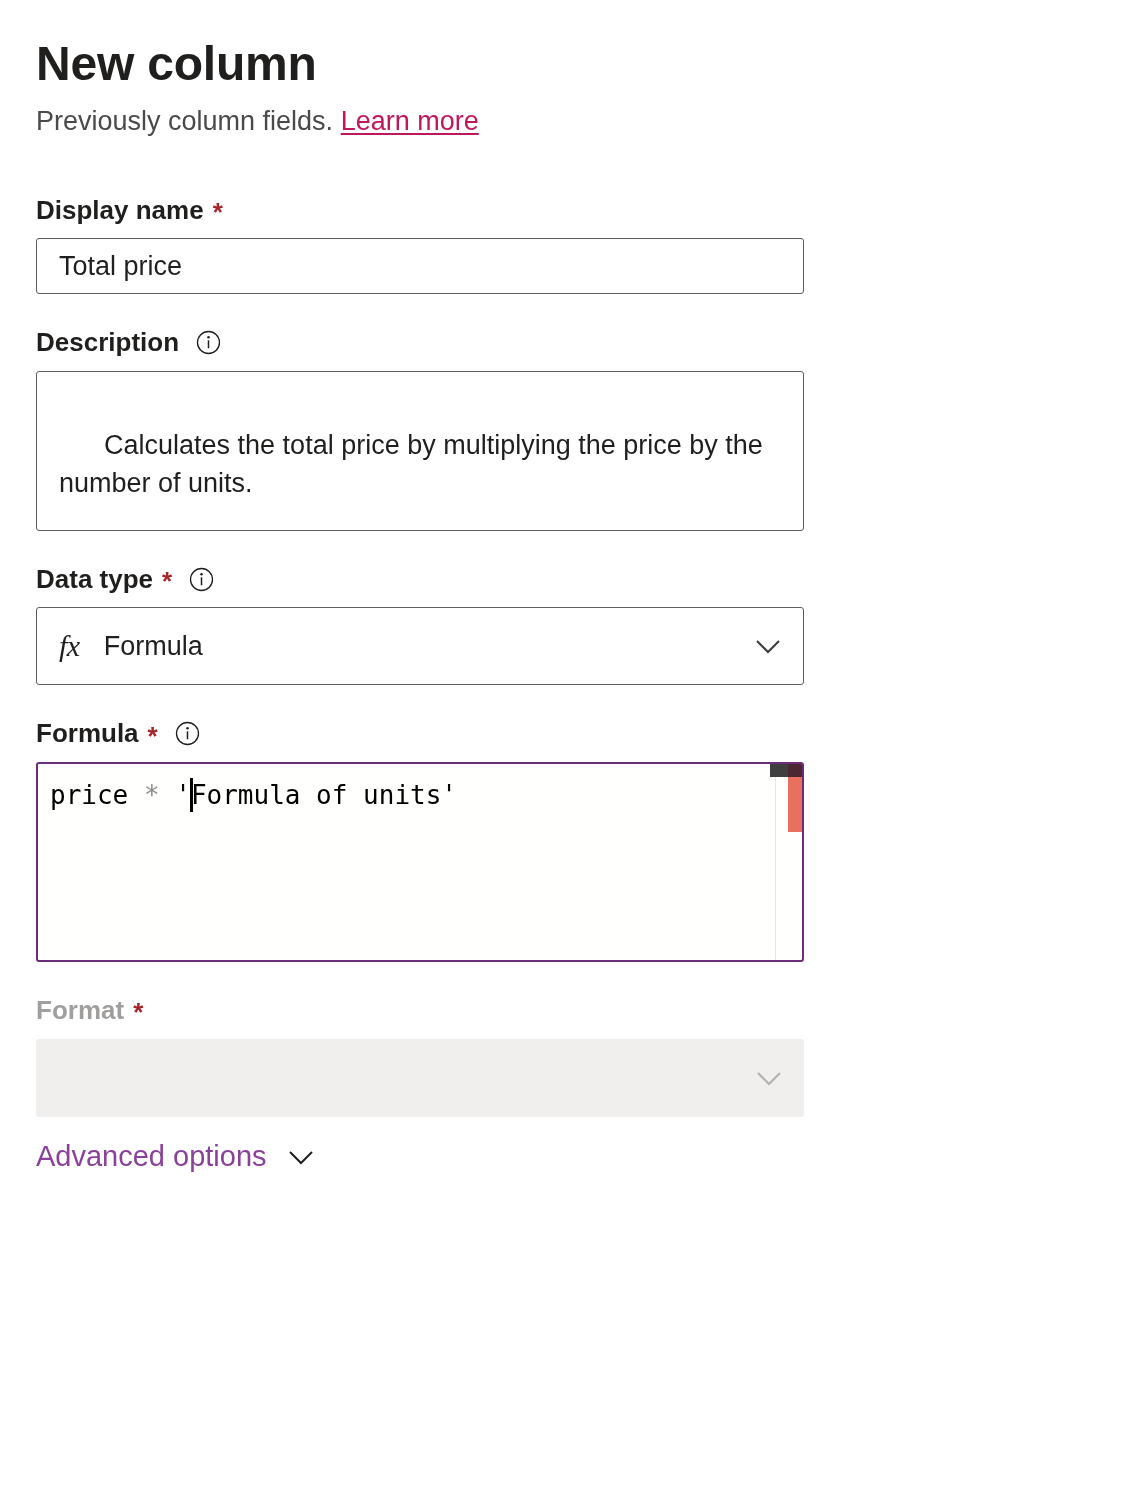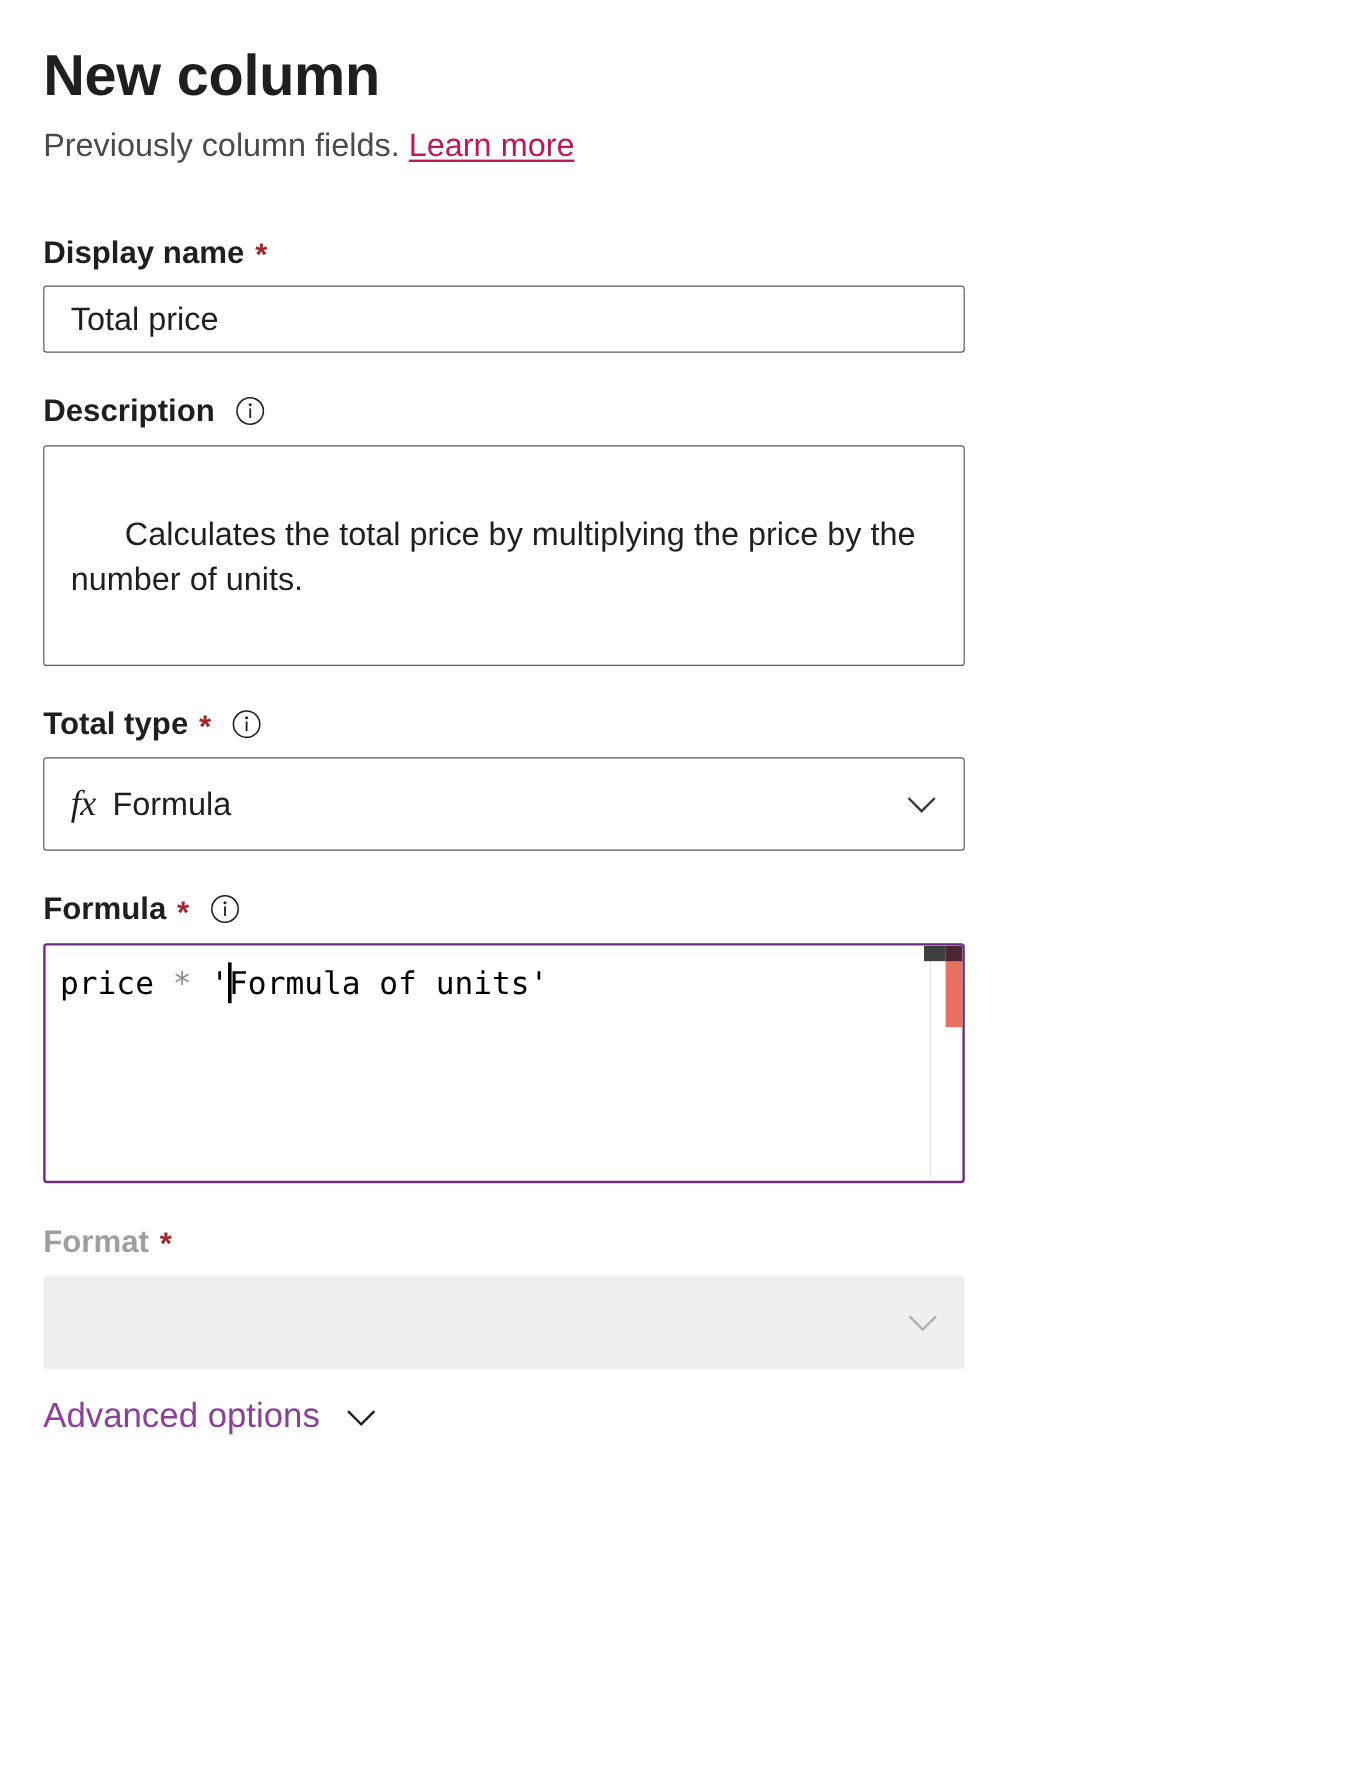--- a/index.html
+++ b/index.html
@@ -77,21 +77,21 @@
     background: #fff;
     display: flex;
     align-items: center;
     padding: 0 22px;
     font-size: 27px;
     color: #201f1e;
     line-height: 1.2;
   }
   .textarea {
     width: 768px;
-    height: 184px;
+    height: 160px;
     border: 1px solid #605e5c;
     border-radius: 3px;
     background: #fff;
     padding: 16px 22px;
     font-size: 27px;
     color: #201f1e;
     line-height: 1.42;
     white-space: pre-wrap;
     overflow: hidden;
   }
@@ -104,21 +104,21 @@
     display: flex;
     align-items: center;
     padding: 0 18px 0 22px;
     font-size: 27px;
     color: #201f1e;
   }
   .dropdown .value {
     flex: 1;
     display: flex;
     align-items: center;
-    gap: 14px;
+    gap: 24px;
   }
   .fx-icon {
     font-family: "Liberation Serif", serif;
     font-style: italic;
     font-size: 30px;
     color: #201f1e;
     letter-spacing: -0.5px;
   }
   .chev { flex: none; display: block; }
 
@@ -235,21 +235,21 @@
         </svg>
       </span>
     </div>
     <div class="textarea">
       <span>Calculates the total price by multiplying the price by the number of units.</span>
     </div>
   </div>
 
   <div class="field">
     <div class="field-label">
-      <span>Total type</span>
+      <span>Data type</span>
       <span class="req">*</span>
       <span class="info-icon">
         <svg width="25" height="25" viewBox="0 0 25 25">
           <circle cx="12.5" cy="12.5" r="11" fill="none" stroke="#201f1e" stroke-width="1.3"></circle>
           <circle cx="12.5" cy="7.2" r="1.25" fill="#201f1e"></circle>
           <rect x="11.75" y="10.3" width="1.5" height="8" fill="#201f1e"></rect>
         </svg>
       </span>
     </div>
     <div class="dropdown">

